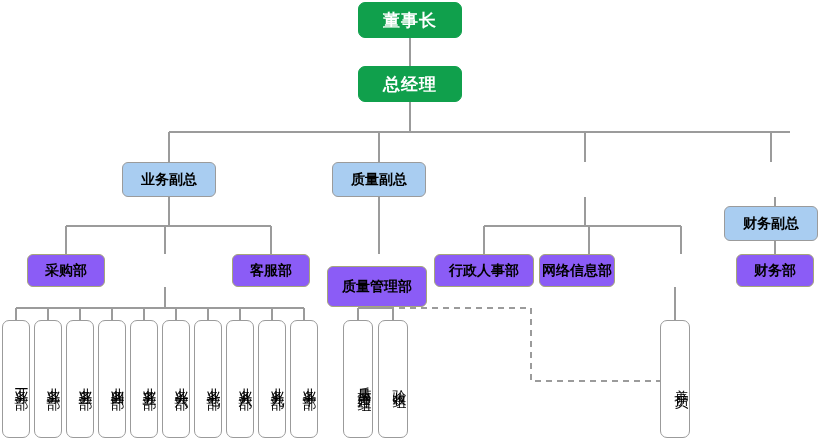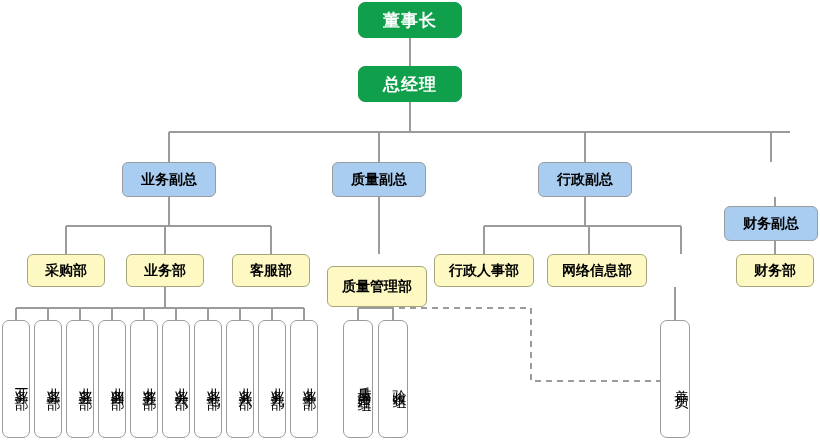--- a/index.html
+++ b/index.html
@@ -18,21 +18,21 @@
   }
   .node.green{
     background:#10a04c;border:1px solid #10a04c;border-radius:7px;
     color:#ffffff;font-size:17px;letter-spacing:1px;
   }
   .node.blue{
     background:#a9cdf1;border:1.4px solid #9b9b9b;border-radius:6px;
     color:#000000;font-size:14px;
   }
   .node.yellow{
-    background:#fef9c3;border:1.4px solid #a6a67a;border-radius:6px;
+    background:#8b5cf6;border:1.4px solid #a6a67a;border-radius:6px;
     color:#000000;font-size:14px;
   }
   .node.white{
     background:#ffffff;border:1.4px solid #9b9b9b;border-radius:7px;
     color:#000000;font-size:14px;font-weight:normal;
     writing-mode:vertical-rl;text-orientation:upright;
     letter-spacing:3px;padding-top:6px;align-items:flex-start;
   }
 </style>
 </head>
@@ -88,28 +88,26 @@
       <path d="M675,287 L675,320"></path>
     </g>
     <g stroke="#9b9b9b" stroke-width="2" fill="none" stroke-dasharray="6,5" shape-rendering="crispEdges">
       <path d="M377,308 L531,308 L531,381 L660,381"></path>
     </g>
   </svg>
 <div class="node green" style="left: 358px; top: 2px; width: 104px; height: 36px;">董事长</div>
     <div class="node green" style="left: 358px; top: 66px; width: 104px; height: 36px;">总经理</div>
     <div class="node blue" style="left: 122px; top: 162px; width: 94px; height: 35px;">业务副总</div>
     <div class="node blue" style="left: 332px; top: 162px; width: 94px; height: 35px;">质量副总</div>
-    <div class="node blue" style="left: 538px; top: 162px; width: 94px; height: 35px;">行政副总</div>
     <div class="node blue" style="left: 724px; top: 162px; width: 94px; height: 35px; margin-top: 44px;">财务副总</div>
     <div class="node yellow" style="left: 27px; top: 254px; width: 78px; height: 33px;">采购部</div>
-    <div class="node yellow" style="left: 126px; top: 254px; width: 78px; height: 33px;">业务部</div>
     <div class="node yellow" style="left: 232px; top: 254px; width: 78px; height: 33px;">客服部</div>
     <div class="node yellow" style="left: 327px; top: 266px; width: 100px; height: 41px;">质量管理部</div>
     <div class="node yellow" style="left: 434px; top: 254px; width: 100px; height: 33px;">行政人事部</div>
-    <div class="node yellow" style="left: 539px; top: 254px; width: 100px; height: 33px; margin-left: 8px;">网络信息部</div>
+    <div class="node yellow" style="left: 539px; top: 254px; width: 76px; height: 33px;">网络信息部</div>
     <div class="node yellow" style="left: 736px; top: 254px; width: 78px; height: 33px;">财务部</div>
     <div class="node white" style="left: 2px; top: 320px; width: 28px; height: 118px;">业务一部</div>
     <div class="node white" style="left: 34px; top: 320px; width: 28px; height: 118px;">业务二部</div>
     <div class="node white" style="left: 66px; top: 320px; width: 28px; height: 118px;">业务三部</div>
     <div class="node white" style="left: 98px; top: 320px; width: 28px; height: 118px;">业务四部</div>
     <div class="node white" style="left: 130px; top: 320px; width: 28px; height: 118px;">业务五部</div>
     <div class="node white" style="left: 162px; top: 320px; width: 28px; height: 118px;">业务六部</div>
     <div class="node white" style="left: 194px; top: 320px; width: 28px; height: 118px;">业务七部</div>
     <div class="node white" style="left: 226px; top: 320px; width: 28px; height: 118px;">业务八部</div>
     <div class="node white" style="left: 258px; top: 320px; width: 28px; height: 118px;">业务九部</div>

